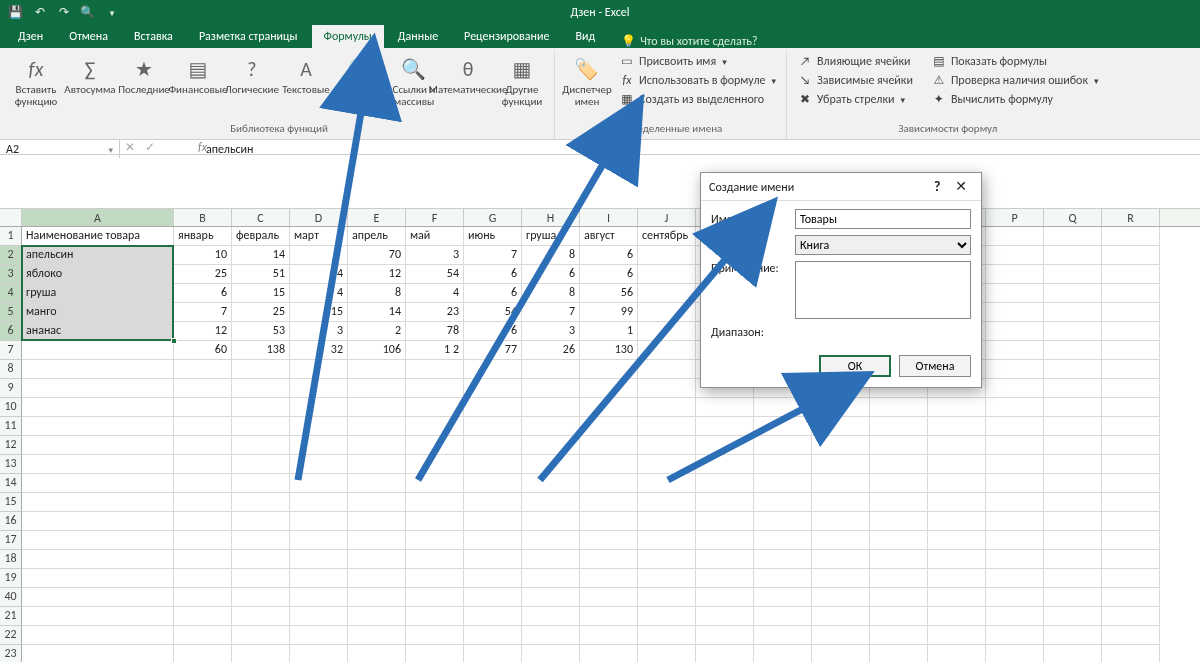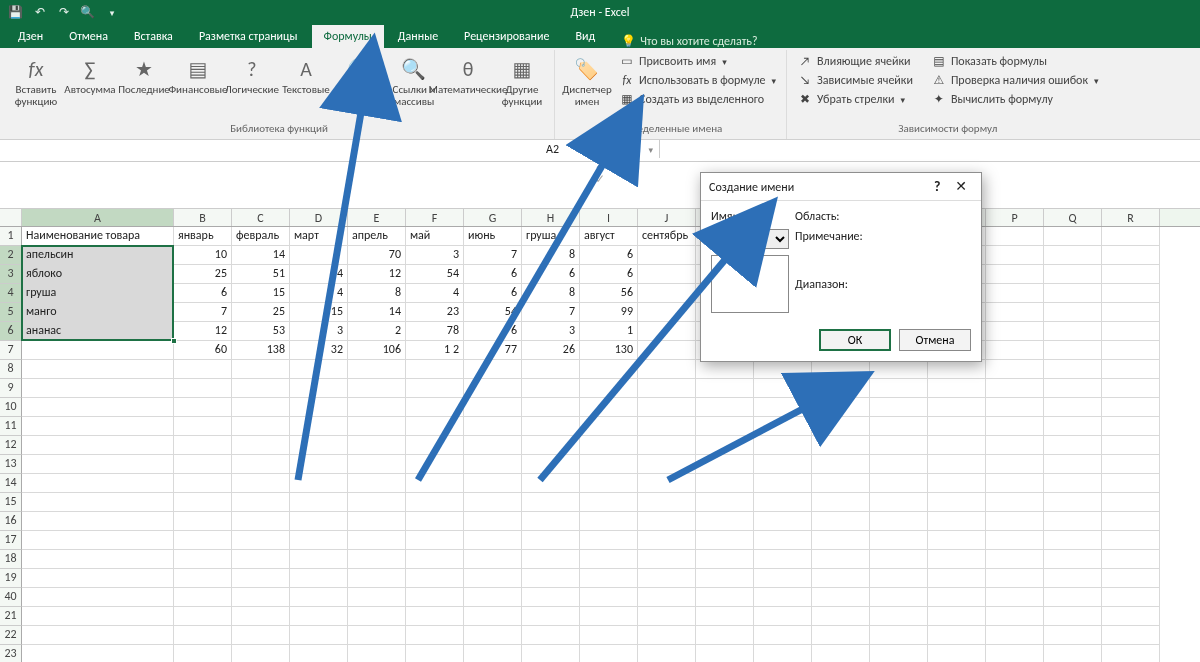--- a/index.html
+++ b/index.html
@@ -22,21 +22,21 @@
 .group { border-right: 1px solid #dcdcdc; padding: 2px 6px 0; display: flex; flex-direction: column; justify-content: space-between; }
 .group .btns { display: flex; gap: 2px; align-items: flex-start; }
 .bigbtn { display: flex; flex-direction: column; align-items: center; width: 52px; color: #444; font-size: 11px; text-align: center; line-height: 1.05; padding-top: 2px; }
 .bigbtn .ico { width: 32px; height: 30px; display: flex; align-items: center; justify-content: center; font-size: 20px; color: #666; border: 1px solid transparent; }
 .group .label { font-size: 11px; color: #666; text-align: center; padding: 1px 0 4px; }
 .smbtns { display: flex; flex-direction: column; gap: 1px; }
 .smbtn { display: flex; align-items: center; gap: 4px; font-size: 12px; color: #444; padding: 1px 4px; white-space: nowrap; }
 .smbtn .ico { width: 16px; height: 16px; display: inline-flex; align-items: center; justify-content: center; font-size: 12px; }
 
 
-.fbar { height: 22px; border-bottom: 1px solid #ccc; display: flex; align-items: center; background: #fff; font-size: 12px; flex-direction: column; }
+.fbar { height: 15px; border-bottom: 1px solid #ccc; display: flex; align-items: flex-start; background: #fff; font-size: 12px; }
 .namebox { width: 120px; border-right: 1px solid #ccc; padding: 2px 6px; display: flex; align-items: center; justify-content: space-between; }
 .namebox .dd { font-size: 9px; color: #888; }
 .fbar .fxbtn { width: 28px; text-align: center; color: #888; font-style: italic; padding-left: 38px;}
 .fbar .cancel, .fbar .accept { width: 20px; text-align: center; color: #aaa; }
 .fbar .formula { flex: 1; padding: 2px 8px; }
 
 
 .sheet-wrap { position: absolute; top: 186px; left:0; right:0; bottom:0; background:#fff; overflow:hidden; }
 .sheet-wrap .spacer-top { height: 22px; }
 .grid { position: relative; }
@@ -742,20 +742,21 @@
 <div class="dialog">
   <div class="dtitle">
     <span>Создание имени</span>
     <span>
       <span class="dhelp">?</span>
       <span class="dclose">✕</span>
     </span>
   </div>
   <div class="body">
     <label>Имя:</label>
+    <input type="text" value="Товары" style="">
     <label>Область:</label>
     <select><option id="scope-opt">Книга</option></select>
     <label style="align-self:start;">Примечание:</label>
     <textarea style=""></textarea>
     <label>Диапазон:</label>
   </div>
   <div class="dbtns">
     <button class="dbtn primary">ОК</button>
     <button class="dbtn">Отмена</button>
   </div>

